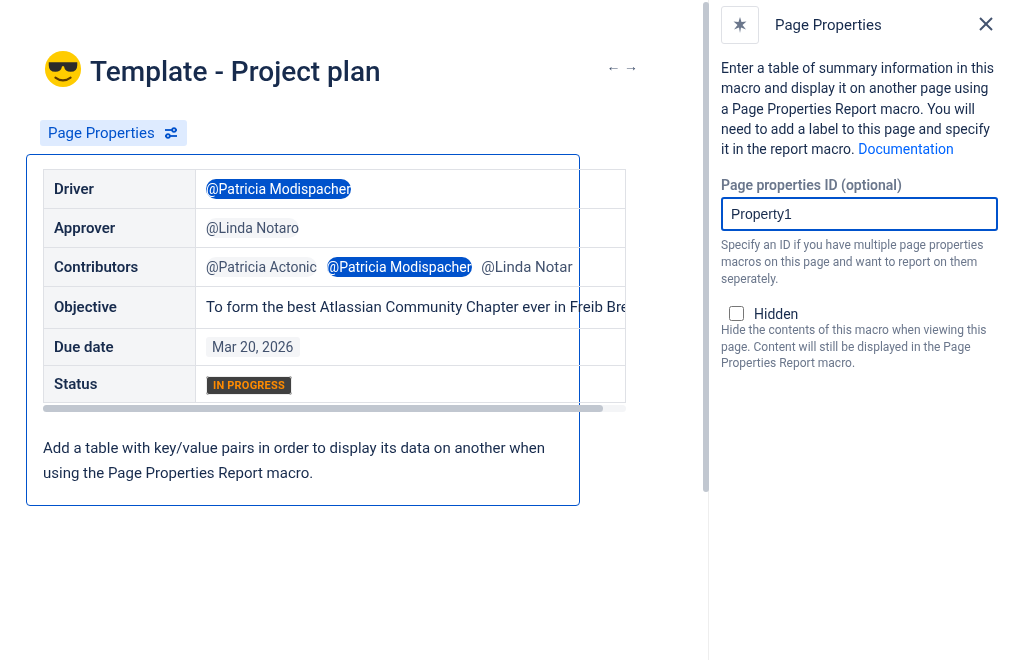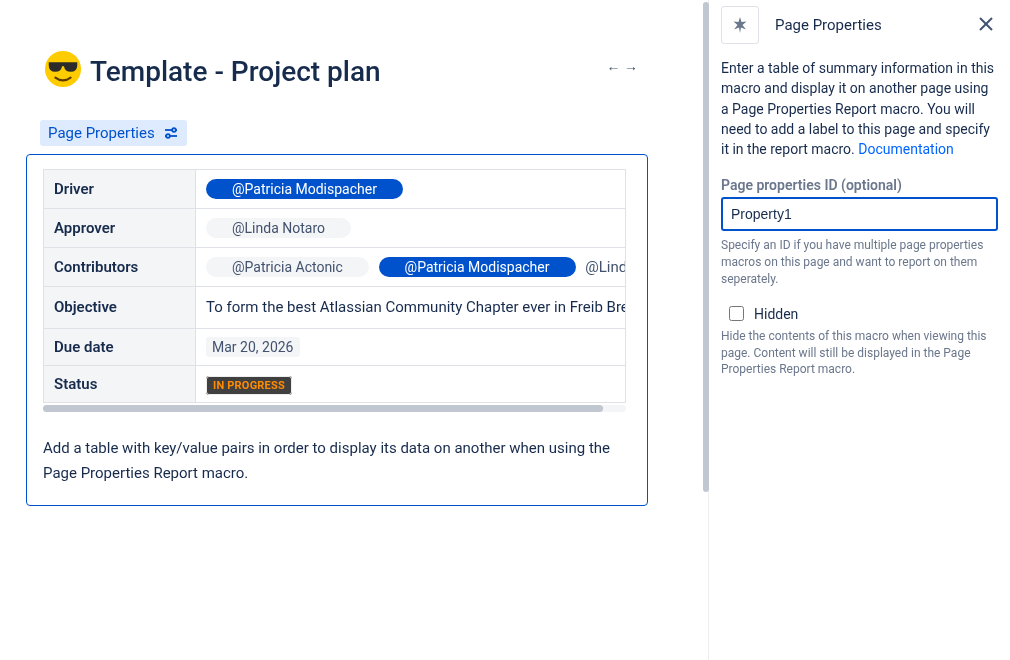--- a/index.html
+++ b/index.html
@@ -62,21 +62,21 @@
       gap: 8px;
     }
     .macro-badge .settings-icon {
       display: inline-flex;
     }
     .macro-panel {
       border: 1px solid #0052cc;
       border-radius: 4px;
       margin-left: 2px;
       padding: 14px 16px 18px 16px;
-      width: 622px;
+      width: 554px;
     }
     .props-table {
       border-collapse: collapse;
       width: 583px;
       table-layout: fixed;
     }
     .props-table th {
       background: #f4f5f7;
       border: 1px solid #dfe1e6;
       padding: 9px 10px;
@@ -91,21 +91,21 @@
       border-left: none;
       padding: 9px 10px;
       font-size: 15px;
       color: #172b4d;
       overflow: hidden;
       white-space: nowrap;
     }
     .mention {
       display: inline-block;
       border-radius: 12px;
-      padding: 2px 26px;
+      padding: 2px 0;
       font-size: 14px;
       margin-right: 6px;
     }
     .mention.primary {
       background: #0052cc;
       color: #fff;
     }
     .mention.plain {
       background: #f4f5f7;
       color: #42526e;
@@ -230,21 +230,20 @@
     .field-help {
       font-size: 12px;
       color: #6b778c;
       line-height: 1.4;
       margin-bottom: 18px;
     }
     .checkbox-row {
       display: flex;
       align-items: center;
       gap: 10px;
-      margin-bottom: 6px;
       margin-left: 8px;
     }
     .checkbox-row input[type="checkbox"] {
       width: 15px;
       height: 15px;
       border: 2px solid #dfe1e6;
       border-radius: 3px;
       accent-color: #0052cc;
     }
     .checkbox-label {

